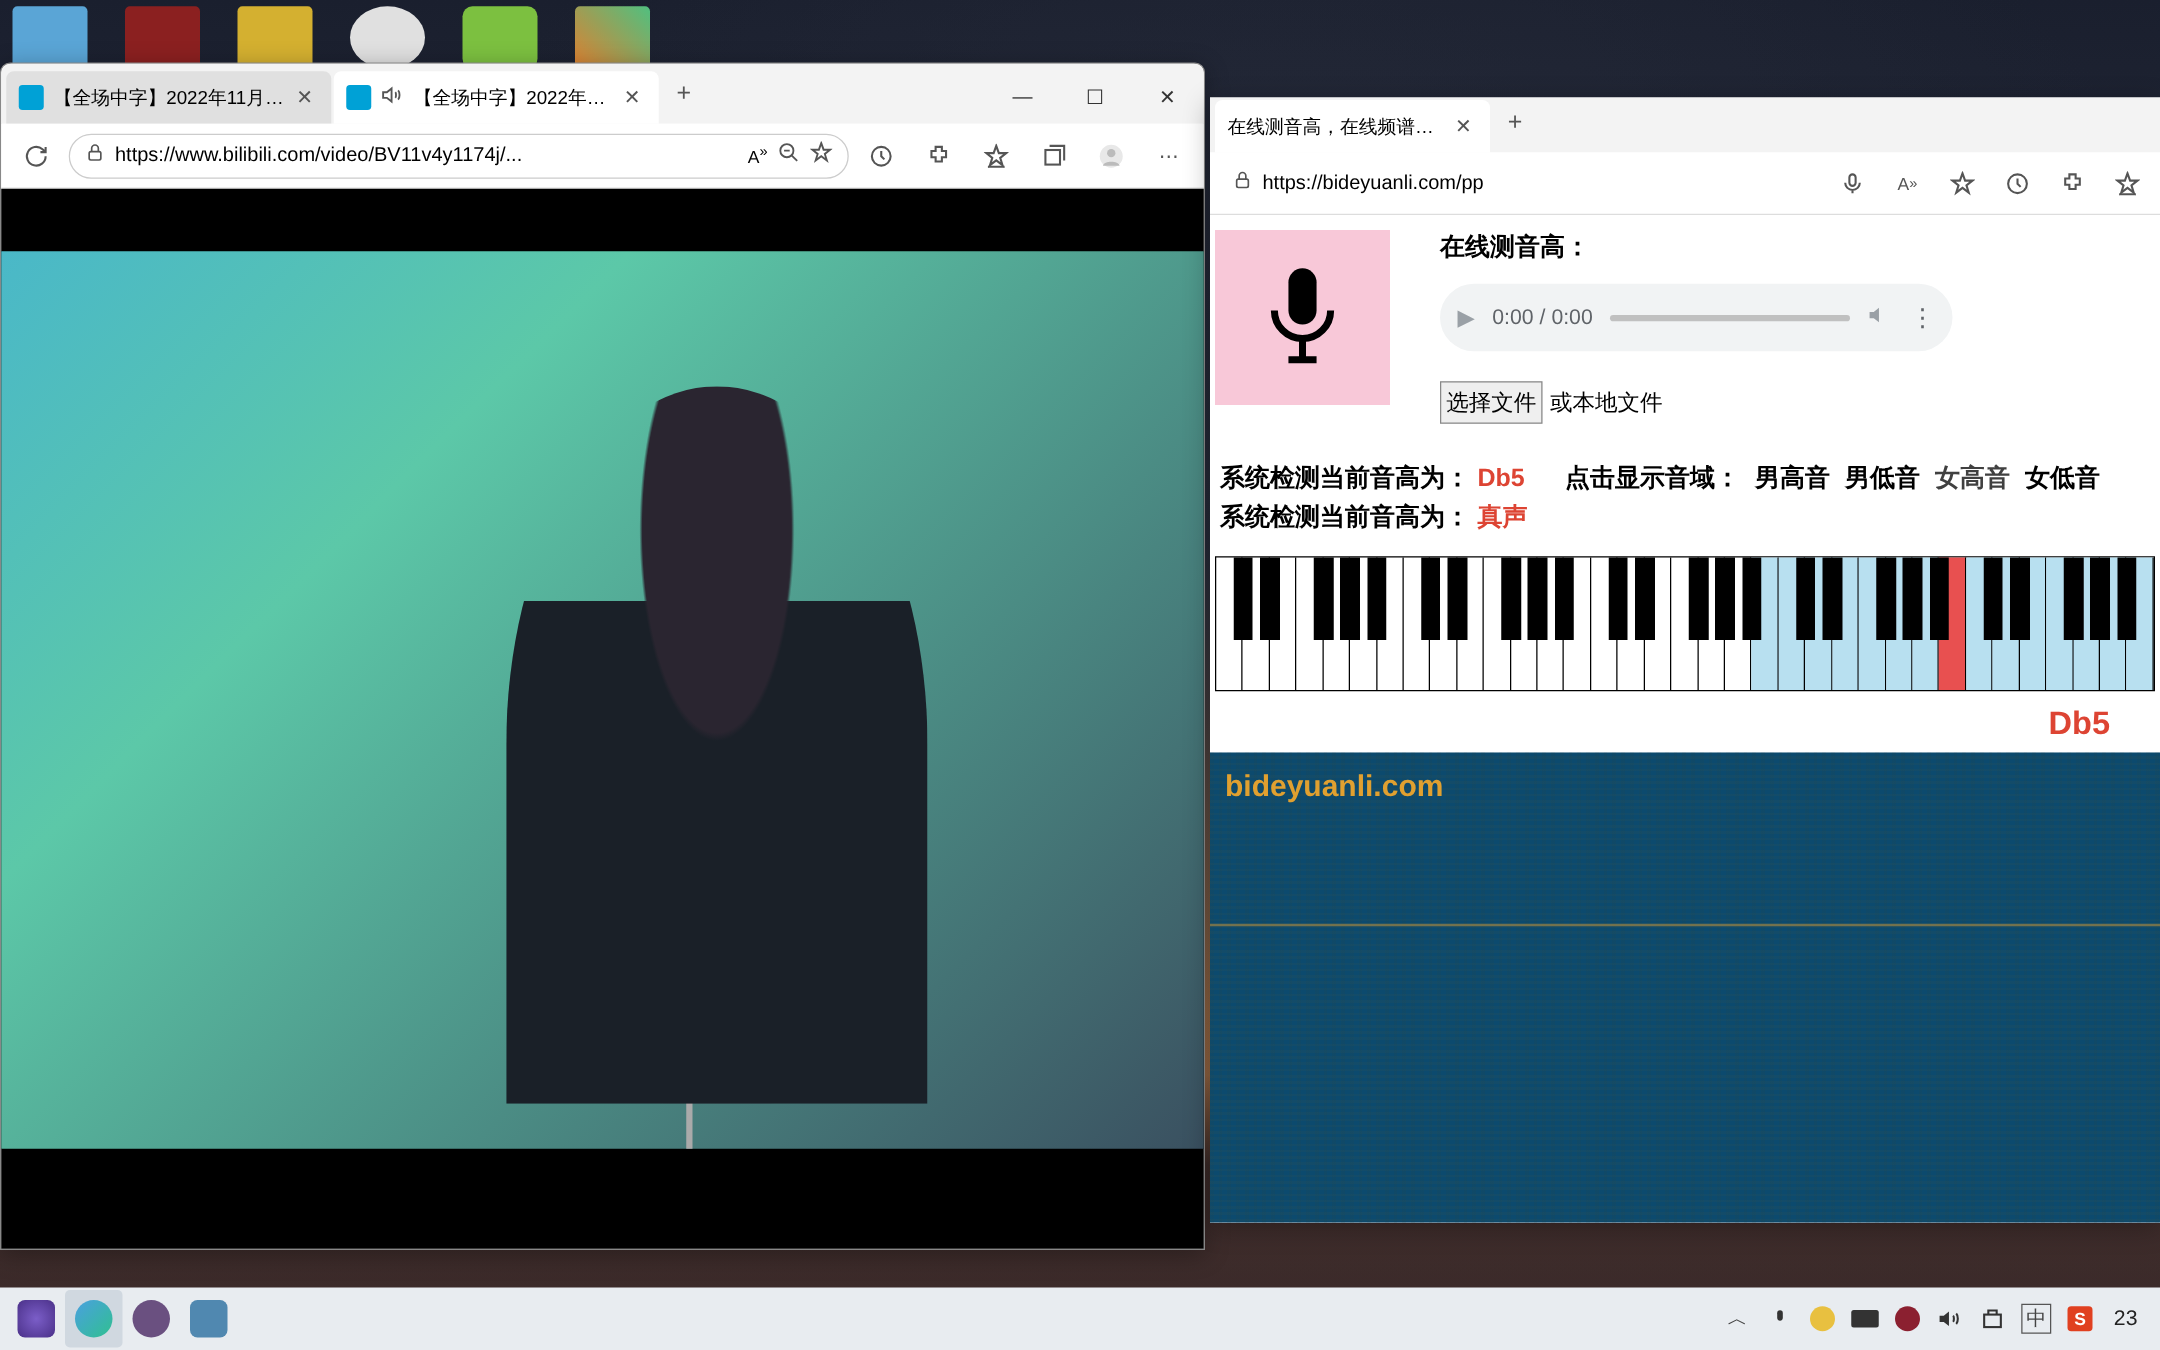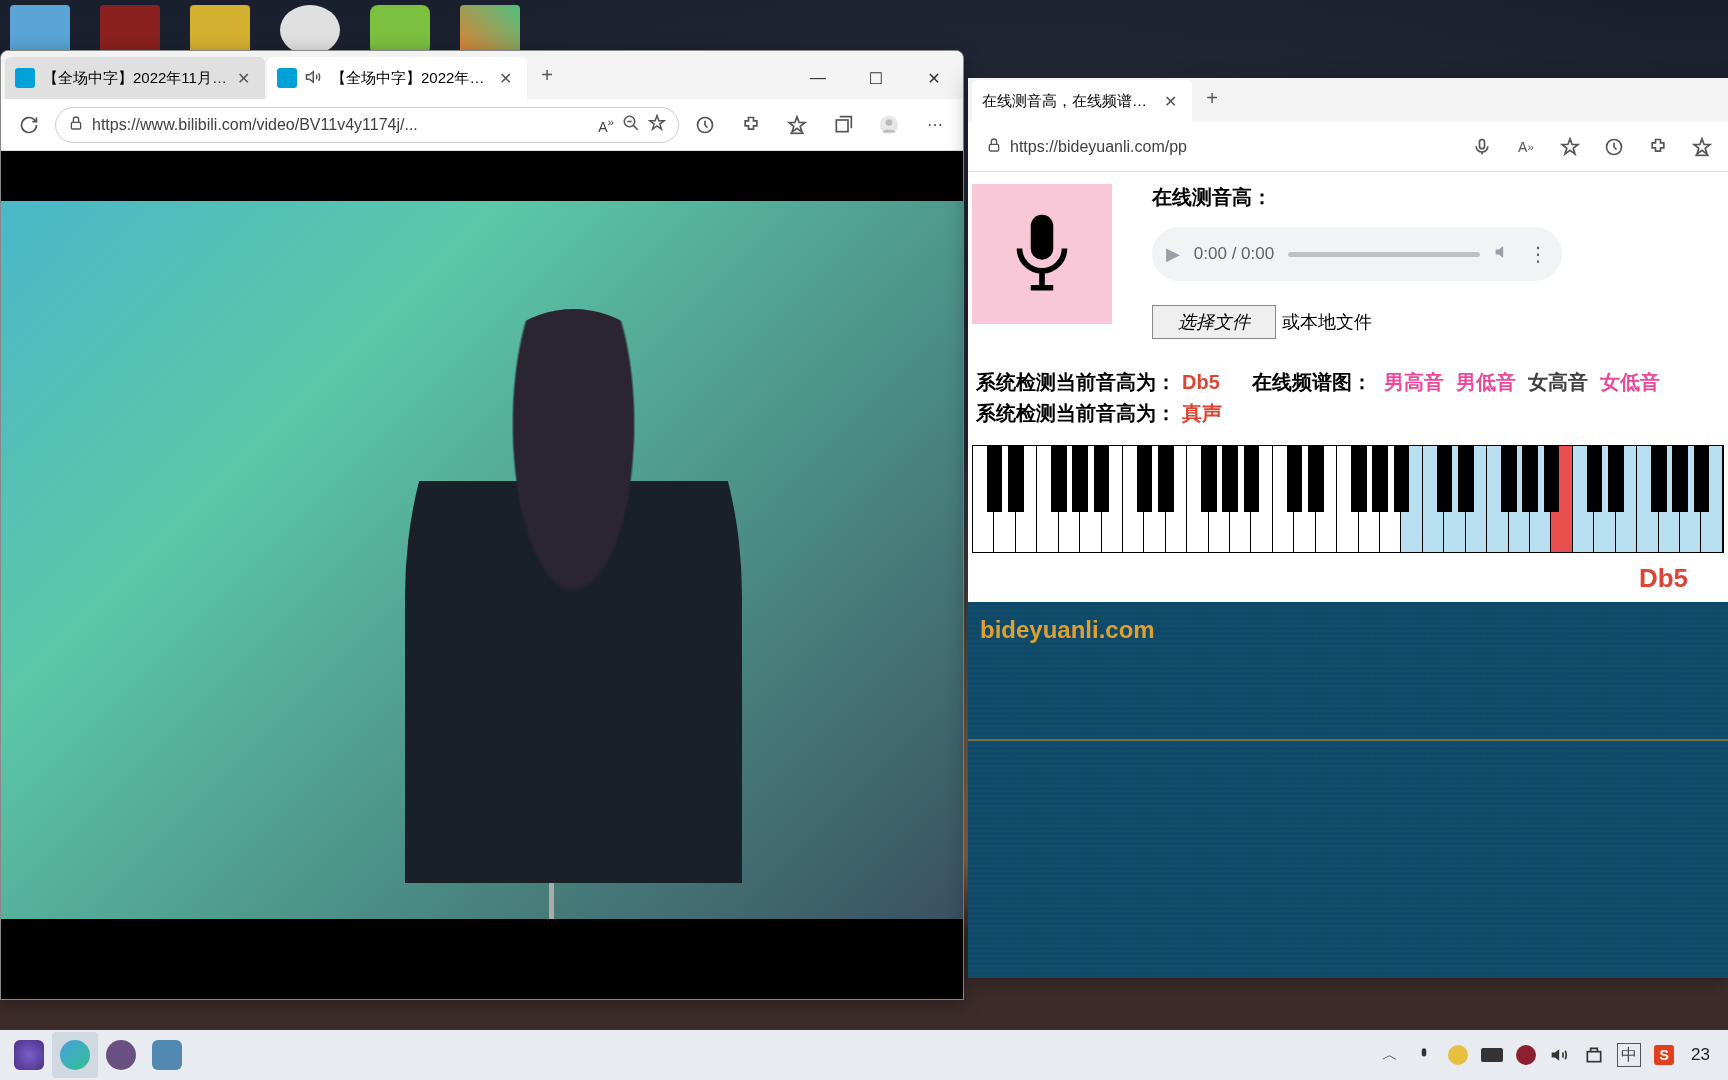--- a/index.html
+++ b/index.html
@@ -28,21 +28,21 @@
 .tab .favb { width:20px; height:20px; background:#00a1d6; border-radius:3px; flex-shrink:0; }
 .tab .txt { white-space:nowrap; overflow:hidden; text-overflow:ellipsis; flex:1; }
 .tab .close { width:18px; color:#555; flex-shrink:0; font-size:16px; }
 .sound-icon { width:18px; flex-shrink:0; }
 .newtab { width:36px; height:36px; display:flex; align-items:center; justify-content:center; font-size:20px; color:#555; }
 .wincontrols { display:flex; }
 .wc { width:58px; height:42px; display:flex; align-items:center; justify-content:center; color:#333; }
 .addrbar { height:52px; background:#fff; border-bottom:1px solid #ddd; display:flex; align-items:center; padding:0 8px; gap:6px; }
 .abtn { width:40px; height:40px; display:flex; align-items:center; justify-content:center; color:#555; border-radius:4px; }
 .abtn svg { width:20px; height:20px; }
-.urlbox { flex:1; height:36px; background:#fff; border:1px solid #ccc; border-radius:18px; display:flex; align-items:center; padding:0 12px; gap:8px; font-size:16px; color:#404040; }
+.urlbox { flex:1; height:36px; background:#fff; border:1px solid #ccc; border-radius:18px; display:flex; align-items:center; padding:0 12px; gap:8px; font-size:16px; color:#000000; }
 .urlbox .lock { width:16px; }
 .urlbox .url { flex:1; white-space:nowrap; overflow:hidden; text-overflow:ellipsis; }
 .content1 { flex:1; background:#000; display:flex; flex-direction:column; }
 .video-area { flex:1; position:relative; background:#000; margin-top:50px; margin-bottom:80px; }
 .video-frame { position:absolute; inset:0; background:linear-gradient(135deg,#4ab8c8 0%,#5cc8a8 30%,#3a5060 100%); }
 .singer { position:absolute; left:42%; top:15%; width:35%; height:80%; background:radial-gradient(ellipse at 50% 20%,#2a2530 25%,transparent 26%),linear-gradient(180deg,transparent 30%,#1a2028 30%); border-radius:50% 50% 0 0; }
 .mic { position:absolute; left:55%; top:38%; width:50px; height:50px; background:radial-gradient(circle,#888,#555); border-radius:50%; }
 .mic-stand { position:absolute; left:57%; top:44%; width:5px; height:56%; background:#aaa; }
 .bgtext { position:absolute; left:0; top:35%; font-size:110px; font-weight:900; color:#1a2530; opacity:.85; letter-spacing:-8px; }
 .subtitle { position:absolute; bottom:30px; left:0; right:0; text-align:center; font-size:36px; font-weight:600; color:#a0e0d0; text-shadow:0 0 8px rgba(0,0,0,.8); letter-spacing:2px; }
@@ -57,29 +57,29 @@
 .mic-box svg { width:70px; height:90px; }
 .right-col { flex:1; }
 .local-label { font-size:20px; font-weight:600; margin-bottom:16px; }
 .audio-player { width:410px; height:54px; background:#f1f3f4; border-radius:30px; display:flex; align-items:center; padding:0 14px; gap:14px; }
 .audio-player .play { color:#9aa0a6; font-size:18px; }
 .audio-player .time { font-size:17px; color:#5f6368; }
 .audio-player .bar { flex:1; height:5px; background:#c0c0c0; border-radius:3px; }
 .audio-player .spk { color:#9aa0a6; }
 .audio-player .more { color:#5f6368; font-size:20px; }
 .file-row { margin-top:24px; display:flex; align-items:center; gap:6px; }
-.file-btn { border:1px solid #888; background:#efefef; padding:4px 25px; font-size:18px;font-style:italic; }
+.file-btn { border:1px solid #888; background:#efefef; padding:4px 4px; font-size:18px; }
 .file-txt { font-size:18px; }
 .detect-row { margin-top:30px; padding:0 8px; display:flex; align-items:flex-start; font-size:20px; font-weight:700; gap:30px; }
 .detect-left { }
 .detect-left .line { margin-bottom:4px; }
 .detect-left .val { color:#d43; margin-left:6px; }
 .detect-right { display:flex; gap:12px; align-items:center; flex-wrap:wrap; }
 .detect-right .lbl { color:#000; }
-.detect-right .opt { color:#ec4899; cursor:pointer; }
+.detect-right .opt { color:#000000; cursor:pointer; }
 .detect-right .opt.sel { color:#404040; }
 .keyboard-wrap { margin-top:14px; padding:0 4px; }
 .keyboard { height:108px; background:#fff; border:1px solid #000; display:flex; position:relative; }
 .wkey { flex:1; border-right:1px solid #000; position:relative; }
 .wkey.hl { background:#b8e0f0; }
 .wkey.hit { background:#e85050; }
 .bkeys { position:absolute; inset:0; pointer-events:none; }
 .bkey { position:absolute; top:0; width:2.1%; height:62%; background:#000; }
 .note-label { text-align:right; font-size:26px; font-weight:800; color:#d43; margin:10px 36px 0 0; }
 .spectrogram { margin-top:8px; height:380px; background:#0c4a6e; position:relative; overflow:hidden; }
@@ -285,21 +285,21 @@
           <span class="file-txt">或本地文件</span>
         </div>
       </div>
     </div>
     <div class="detect-row">
       <div class="detect-left">
         <div class="line"><span>系统检测当前音高为：</span><span class="val">Db5</span></div>
         <div class="line"><span>系统检测当前音高为：</span><span class="val">真声</span></div>
       </div>
       <div class="detect-right">
-        <span class="lbl">在线频谱图：</span>
+        <span class="lbl">点击显示音域：</span>
         <span class="opt">男高音</span>
         <span class="opt">男低音</span>
         <span class="opt sel">女高音</span>
         <span class="opt">女低音</span>
       </div>
     </div>
     <div class="keyboard-wrap">
       <div class="keyboard" id="kbd">
           <div class="wkey"></div>
           <div class="wkey"></div>

